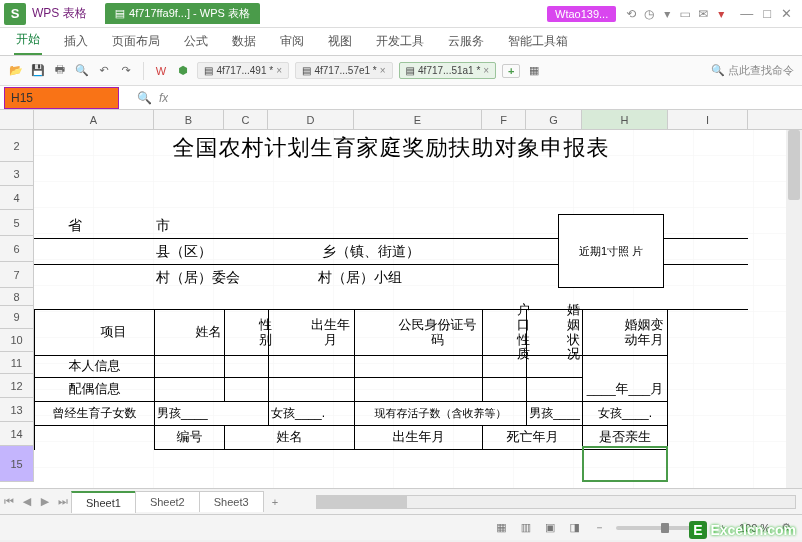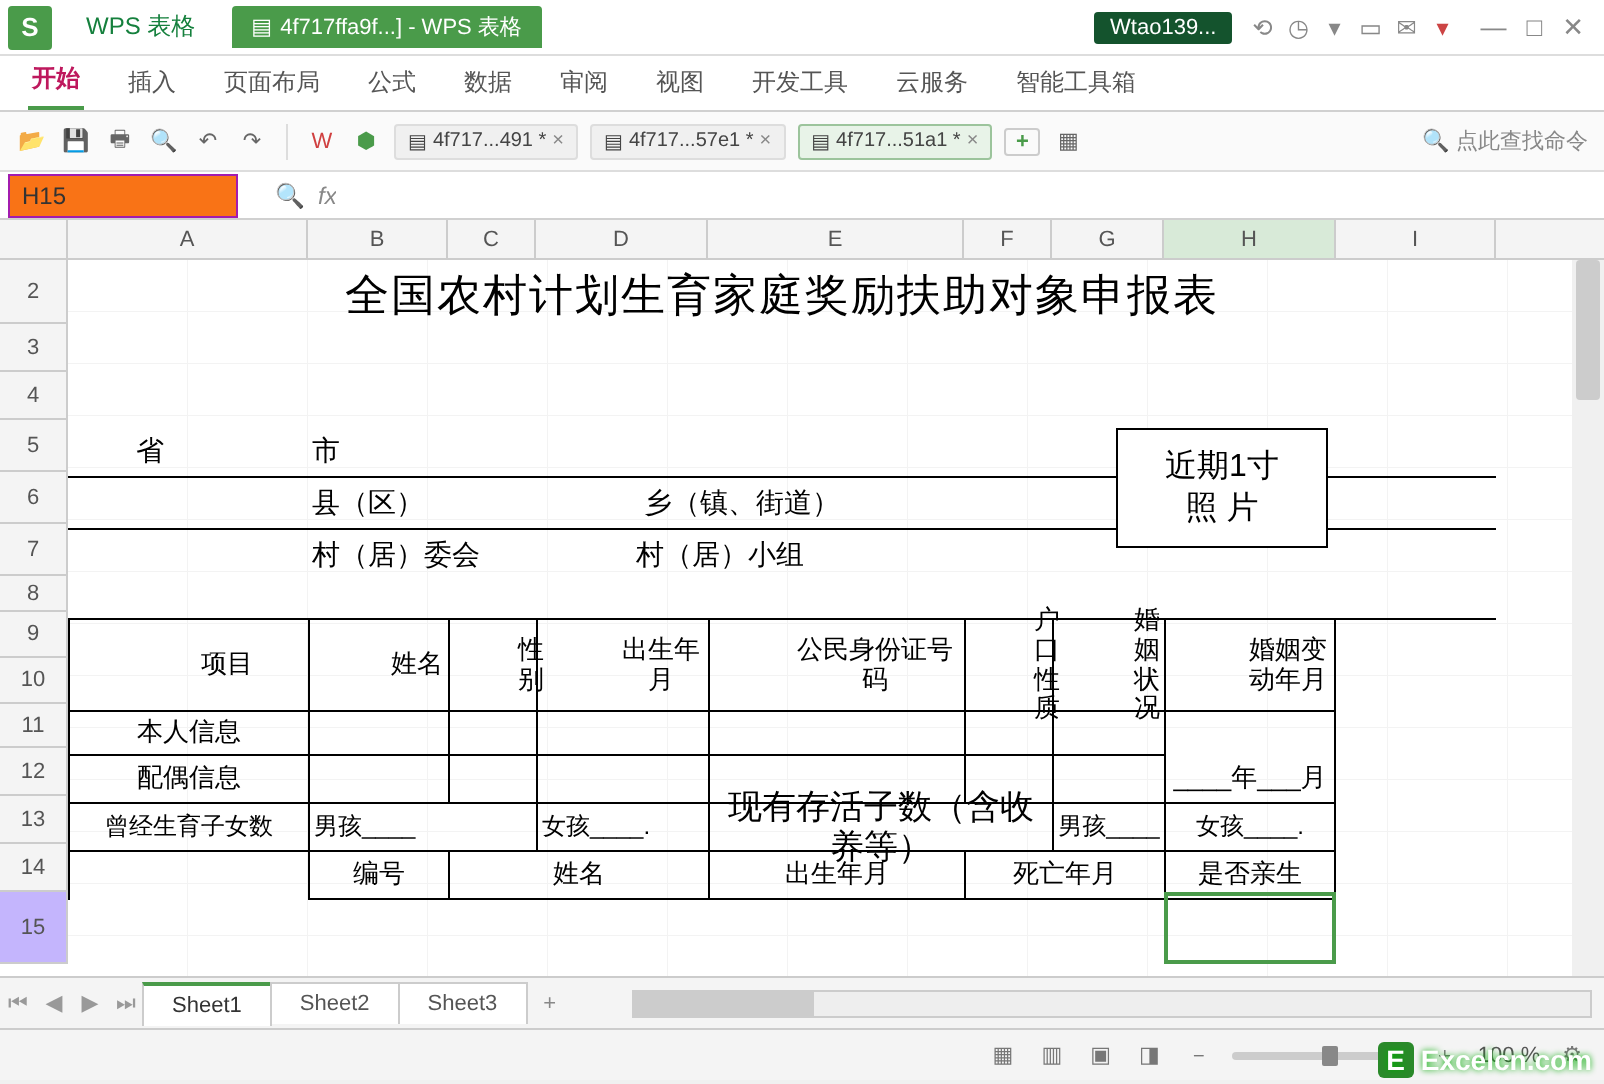--- a/index.html
+++ b/index.html
@@ -1,33 +1,33 @@
 <!DOCTYPE html>
 <html><head>
 <meta charset="utf-8">
 <style>
 * { margin:0; padding:0; box-sizing:border-box; font-family:"Microsoft YaHei","SimSun",sans-serif; }
 body { width:802px; height:542px; background:#f0f0f0; overflow:hidden; position:relative; }
 
 
 .titlebar { height:28px; background:#fff; display:flex; align-items:center; border-bottom:1px solid #ddd; font-size:12px; }
 .logo-s { width:22px; height:22px; background:#4a9b4a; color:#fff; display:flex; align-items:center; justify-content:center; font-weight:bold; font-size:13px; margin-left:4px; border-radius:2px; }
-.app-name { margin-left:17px; color:#15803d; }
+.app-name { margin-left:6px; color:#701a75; }
 .title-sep { flex:0 0 8px; }
 .doc-tab { display:inline-flex; align-items:center; gap:4px; padding:3px 10px; background:#4a9b4a; color:#fff; margin-left:10px; border-radius:2px 2px 0 0; font-size:11px; }
-.title-user { padding:2px 8px; background:#14532d; color:#fff; border-radius:2px; font-size:11px; margin-left:auto; margin-right:6px; }
+.title-user { padding:2px 8px; background:#d946ef; color:#fff; border-radius:2px; font-size:11px; margin-left:auto; margin-right:6px; }
 .title-ico { width:18px; text-align:center; color:#888; cursor:pointer; font-size:12px; }
 .title-ico.red { color:#c44; }
 .wincontrols { display:flex; gap:10px; margin:0 10px; color:#888; }
 .wincontrols span { cursor:pointer; font-size:13px; }
 
 
 .menubar { height:28px; background:#fff; display:flex; align-items:flex-end; padding:0 14px; border-bottom:1px solid #d0d0d0; font-size:12px; gap:20px; }
 .menubar .tab { padding:5px 2px; color:#555; cursor:pointer; }
-.menubar .tab.active { color:#be185d; border-bottom:2px solid #4a9b4a; font-weight:700; }
+.menubar .tab.active { color:#15803d; border-bottom:2px solid #4a9b4a; font-weight:400; }
 
 
 .toolbar { height:30px; background:#fafafa; border-bottom:1px solid #ddd; display:flex; align-items:center; padding:0 8px; font-size:11px; gap:6px; }
 .tb-ico { width:16px; height:16px; display:inline-flex; align-items:center; justify-content:center; color:#666; cursor:pointer; }
 .tb-ico.orange{ color:#e08030; }
 .tb-ico.green{ color:#4a9b4a; }
 .tb-ico.blue{ color:#4070c0; }
 .tb-ico.red{ color:#d04040; }
 .tb-sep { width:1px; height:18px; background:#ddd; margin:0 3px; }
 .tb-doc { padding:2px 6px; background:#f0f0f0; border:1px solid #ddd; border-radius:2px; color:#444; font-size:10px; cursor:pointer; display:inline-flex; align-items:center; gap:3px; }
@@ -52,21 +52,21 @@
 .ch.sel { background:#d8ead8; }
 .cA{width:120px}.cB{width:70px}.cC{width:44px}.cD{width:86px}.cE{width:128px}.cF{width:44px}.cG{width:56px}.cH{width:86px}.cI{width:80px}
 .rh { width:34px; border-right:1px solid #ccc; border-bottom:1px solid #ccc; background:#f4f4f4; text-align:center; font-size:11px; color:#555; line-height:26px; cursor:pointer; }
 .rh.sel { background:#c4b5fd; }
 
 
 .form { position:absolute; left:34px; top:20px; width:714px; font-family:"SimSun",serif; }
 .ftitle { font-size:22px; text-align:center; padding:3px 0 2px; letter-spacing:1px; }
 .blank { height:48px; }
 .line { height:26px; display:flex; align-items:center; font-size:14px; border-bottom:1px solid #000; padding-left:34px; position:relative; }
-.photo { position:absolute; left:524px; top:84px; width:106px; height:60px; border:1px solid #000; display:flex; flex-direction:column; align-items:center; justify-content:center; font-size:16px; background:#fff; }
+.photo { position:absolute; left:524px; top:84px; width:106px; height:74px; border:1px solid #000; display:flex; flex-direction:row; align-items:center; justify-content:center; font-size:11px; background:#fff; }
 .tbl { display:grid; grid-template-columns:120px 70px 44px 86px 128px 44px 56px 86px; }
 .tc { border-left:1px solid #000; border-bottom:1px solid #000; display:flex; align-items:center; justify-content:center; font-size:13px; text-align:center; line-height:1.15; padding:1px 2px; }
 .tbl .tc:last-child { border-right:1px solid #000; }
 .tbl.hdr .tc { height:46px;padding-left:40px; }
 .tbl.r .tc { height:22px; }
 .tbl.r2 .tc { height:24px; }
 
 .tbl2 { display:grid; grid-template-columns:120px 70px 130px 128px 100px 86px; }
 .tbl2 .tc { height:24px; }
 .tbl2 .tc:last-child { border-right:1px solid #000; }
@@ -270,21 +270,21 @@
         <div class="tc"></div>
         <div class="tc"></div>
       <div class="tc">____年___月</div>
     </div>
     <div class="tbl r2">
       <div class="tc" style="font-size:12px">曾经生育子女数</div>
       <div class="tc" style="grid-column:span 2;justify-content:flex-start;font-size:12px">
           <span>男孩____</span>
         </div>
       <div class="tc" style="justify-content:flex-start;font-size:12px">女孩____.</div>
-      <div class="tc" style="grid-column:span 2;font-size:17px">现有存活子数（含收养等）</div>
+      <div class="tc" style="grid-column:span 2;font-size:11px">现有存活子数（含收养等）</div>
       <div class="tc" style="font-size:12px">男孩____</div>
       <div class="tc" style="font-size:12px">女孩____.</div>
     </div>
     <div class="tbl2">
       <div class="tc" style="border-bottom:none"></div>
       <div class="tc">编号</div>
       <div class="tc">姓名</div>
       <div class="tc">出生年月</div>
       <div class="tc">死亡年月</div>
       <div class="tc">是否亲生</div>

